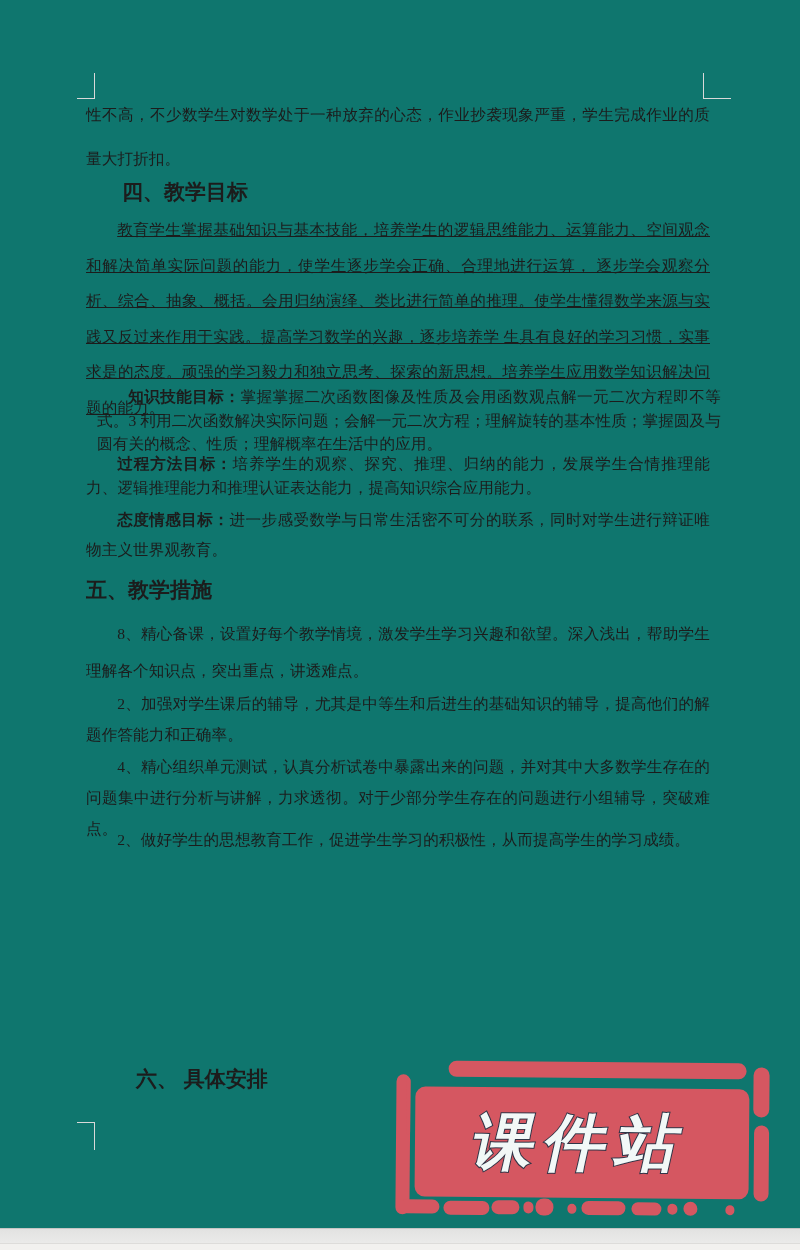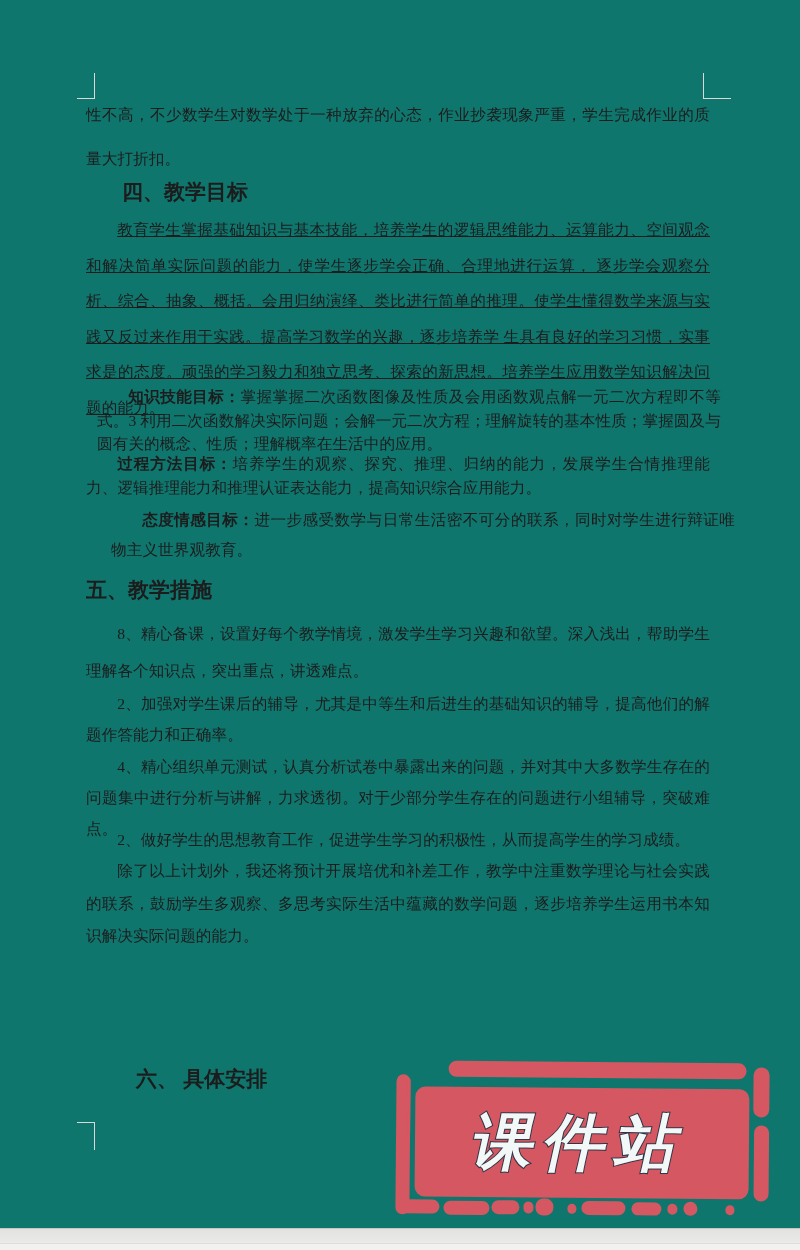--- a/index.html
+++ b/index.html
@@ -6,28 +6,28 @@
   .screen{position:relative;width:800px;height:1250px;background:#0f766e;overflow:hidden;
           font-family:"Liberation Serif","DejaVu Serif",serif;color:#1c1c1c;}
 
   
   .block{position:absolute;left:86px;width:624px;text-align:justify;
          font-size:15.6px;line-height:31px;letter-spacing:0.1px;}
   .indent{text-indent:2em;}
   .block b{font-weight:bold;}
 
   .heading{position:absolute;left:86px;font-size:21px;font-weight:bold;line-height:28px;
-           font-family:Liberation Serif, serif;}
+           font-family:Liberation Sans, sans-serif;}
 
   .b0{top:93px;line-height:44px;}
   .h1x{top:178px;padding-left:36px;}
   .b2{top:212px;line-height:35.5px;text-decoration:underline;}
   .b3{top:385px;line-height:23.7px;margin-left:11px;}
   .b4{top:452px;line-height:23.7px;}
-  .b5{top:505px;line-height:30px;margin-left:25px;}
+  .b5{top:505px;line-height:30px;}
   .h2x{top:576px;padding-left:0;}
   .b7{top:615px;line-height:37px;}
   .b8{top:688px;line-height:31px;}
   .b9{top:751px;line-height:31px;}
   .b10{top:824px;line-height:31px;}
   .b11{top:855px;line-height:32.5px;}
   .h3x{top:1065px;padding-left:50px;}
 
   
   .mark{position:absolute;}
@@ -96,21 +96,20 @@
   <div class="heading h2x">五、教学措施</div>
 
   <div class="block b7 indent">8、精心备课，设置好每个教学情境，激发学生学习兴趣和欲望。深入浅出，帮助学生理解各个知识点，突出重点，讲透难点。</div>
 
   <div class="block b8 indent">2、加强对学生课后的辅导，尤其是中等生和后进生的基础知识的辅导，提高他们的解题作答能力和正确率。</div>
 
   <div class="block b9 indent">4、精心组织单元测试，认真分析试卷中暴露出来的问题，并对其中大多数学生存在的问题集中进行分析与讲解，力求透彻。对于少部分学生存在的问题进行小组辅导，突破难点。</div>
 
   <div class="block b10 indent">2、做好学生的思想教育工作，促进学生学习的积极性，从而提高学生的学习成绩。</div>
 
-  <div class="block b11 indent">除了以上计划外，我还将预计开展培优和补差工作，教学中注重数学理论与社会实践的联系，鼓励学生多观察、多思考实际生活中蕴藏的数学问题，逐步培养学生运用书本知识解决实际问题的能力。</div>
 
   <div class="heading h3x">六、 具体安排</div>
 
   <div class="stamp">
     <div class="piece fr-top"></div>
     <div class="piece fr-right-a"></div>
     <div class="piece fr-right-b"></div>
     <div class="piece fr-left"></div>
     <div class="piece fr-left-tail"></div>
     <div class="piece d1"></div>

